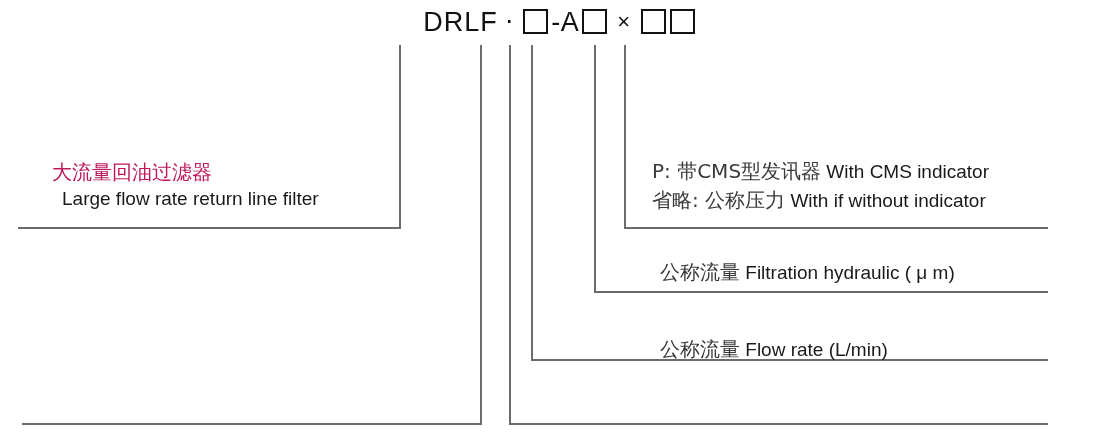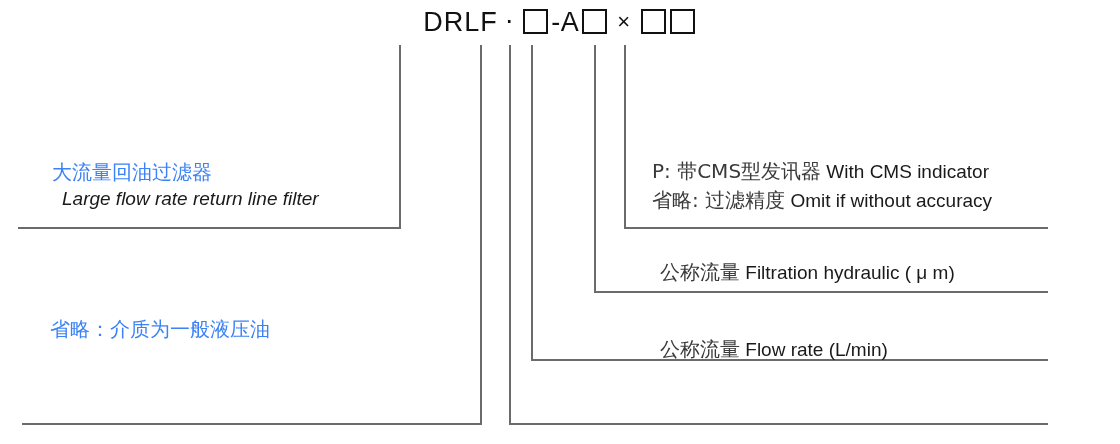--- a/index.html
+++ b/index.html
@@ -68,41 +68,41 @@
     width: 1120px;
     height: 444px;
     pointer-events: none;
   }
 
   
   .blk { position: absolute; line-height: 1.42; }
   .cn {
     font-family: "DejaVu Sans", "Liberation Sans", sans-serif;
     font-size: 20px;
-    color: #3b82f6;
+    color: #be185d;
     font-weight: 300;
   }
   .en {
     font-size: 19px;
     color: #1a1a1a;
   }
   .mix {
     font-size: 19px;
     color: #1a1a1a;
   }
   .mix .cn-in {
     font-family: "DejaVu Sans", "Liberation Sans", sans-serif;
     color: #3a3a3a;
     font-size: 20px;
   }
   .row { white-space: nowrap; }
 
   
   #blk-product      { left: 52px;  top: 158px; }
-  #blk-product .l2  { padding-left: 10px; font-style: italic; }
+  #blk-product .l2  { padding-left: 10px; }
   #blk-medium       { left: 50px;  top: 315px; }
   #blk-cms          { left: 652px; top: 157px; }
   #blk-accuracy     { left: 660px; top: 258px; }
   #blk-flow         { left: 660px; top: 322px; margin-top: 13px; }
   #blk-pressure     { left: 660px; top: 388px; }
 </style>
 </head>
 <body>
 
 <div id="canvas">
@@ -127,26 +127,25 @@
       <path d="M 625 45 L 625 228 L 1112 228"></path>
     </g>
   </svg>
 
   <div class="blk" id="blk-product">
     <div class="row cn">大流量回油过滤器</div>
     <div class="row en l2">Large flow rate return line filter</div>
   </div>
 
   <div class="blk" id="blk-medium">
-    <div class="row cn">省略：介质为一般液压油</div>
   </div>
 
   <div class="blk" id="blk-cms">
     <div class="row mix"><span class="cn-in">P: 带CMS型发讯器</span>&nbsp;<span>With CMS indicator</span></div>
-    <div class="row mix"><span class="cn-in">省略: 过滤精度</span>&nbsp;<span>Omit if without accuracy</span></div>
+    <div class="row mix"><span class="cn-in">省略: 公称压力</span>&nbsp;<span>With if without indicator</span></div>
   </div>
 
   <div class="blk" id="blk-accuracy">
     <div class="row mix"><span class="cn-in">公称流量</span>&nbsp;<span>Filtration hydraulic ( μ m)</span></div>
   </div>
 
   <div class="blk" id="blk-flow">
     <div class="row mix"><span class="cn-in">公称流量</span>&nbsp;<span>Flow rate (L/min)</span></div>
   </div>
 

